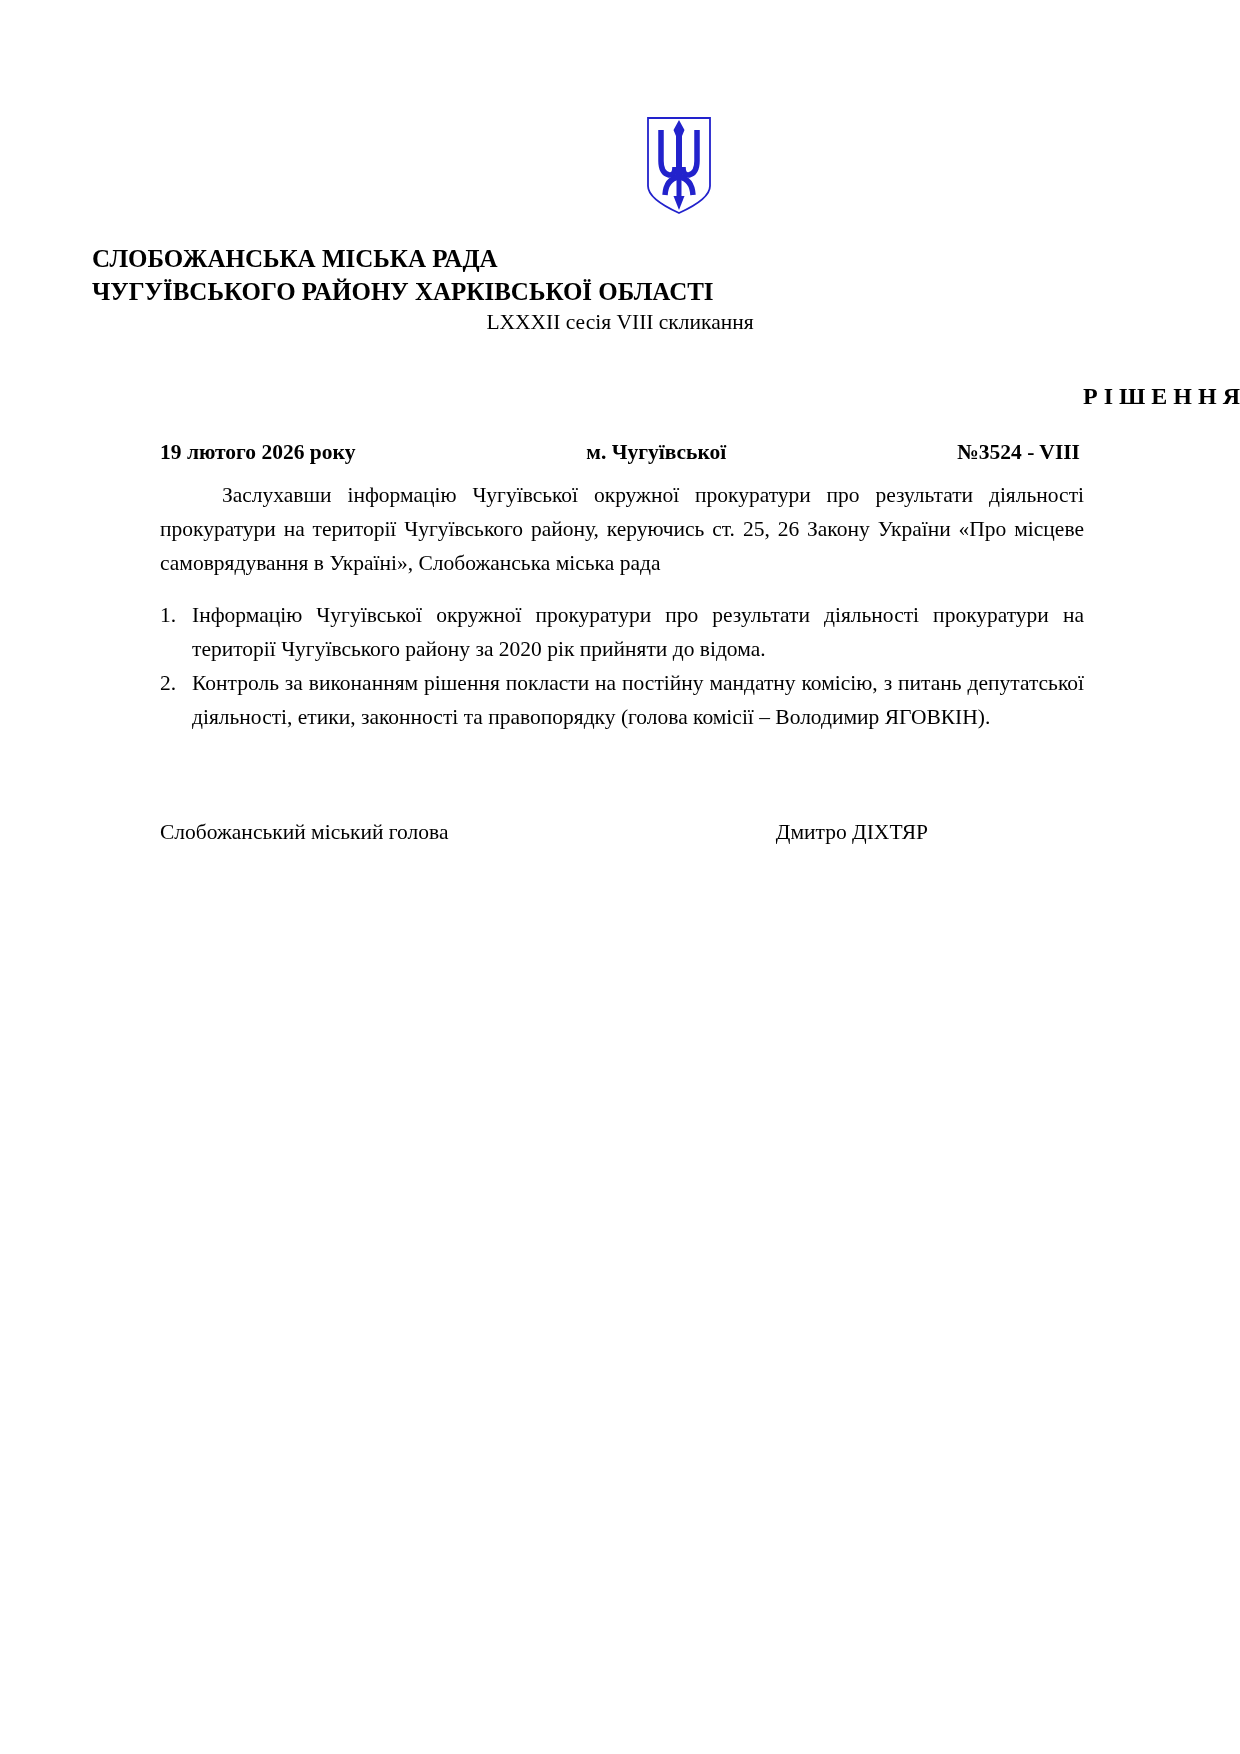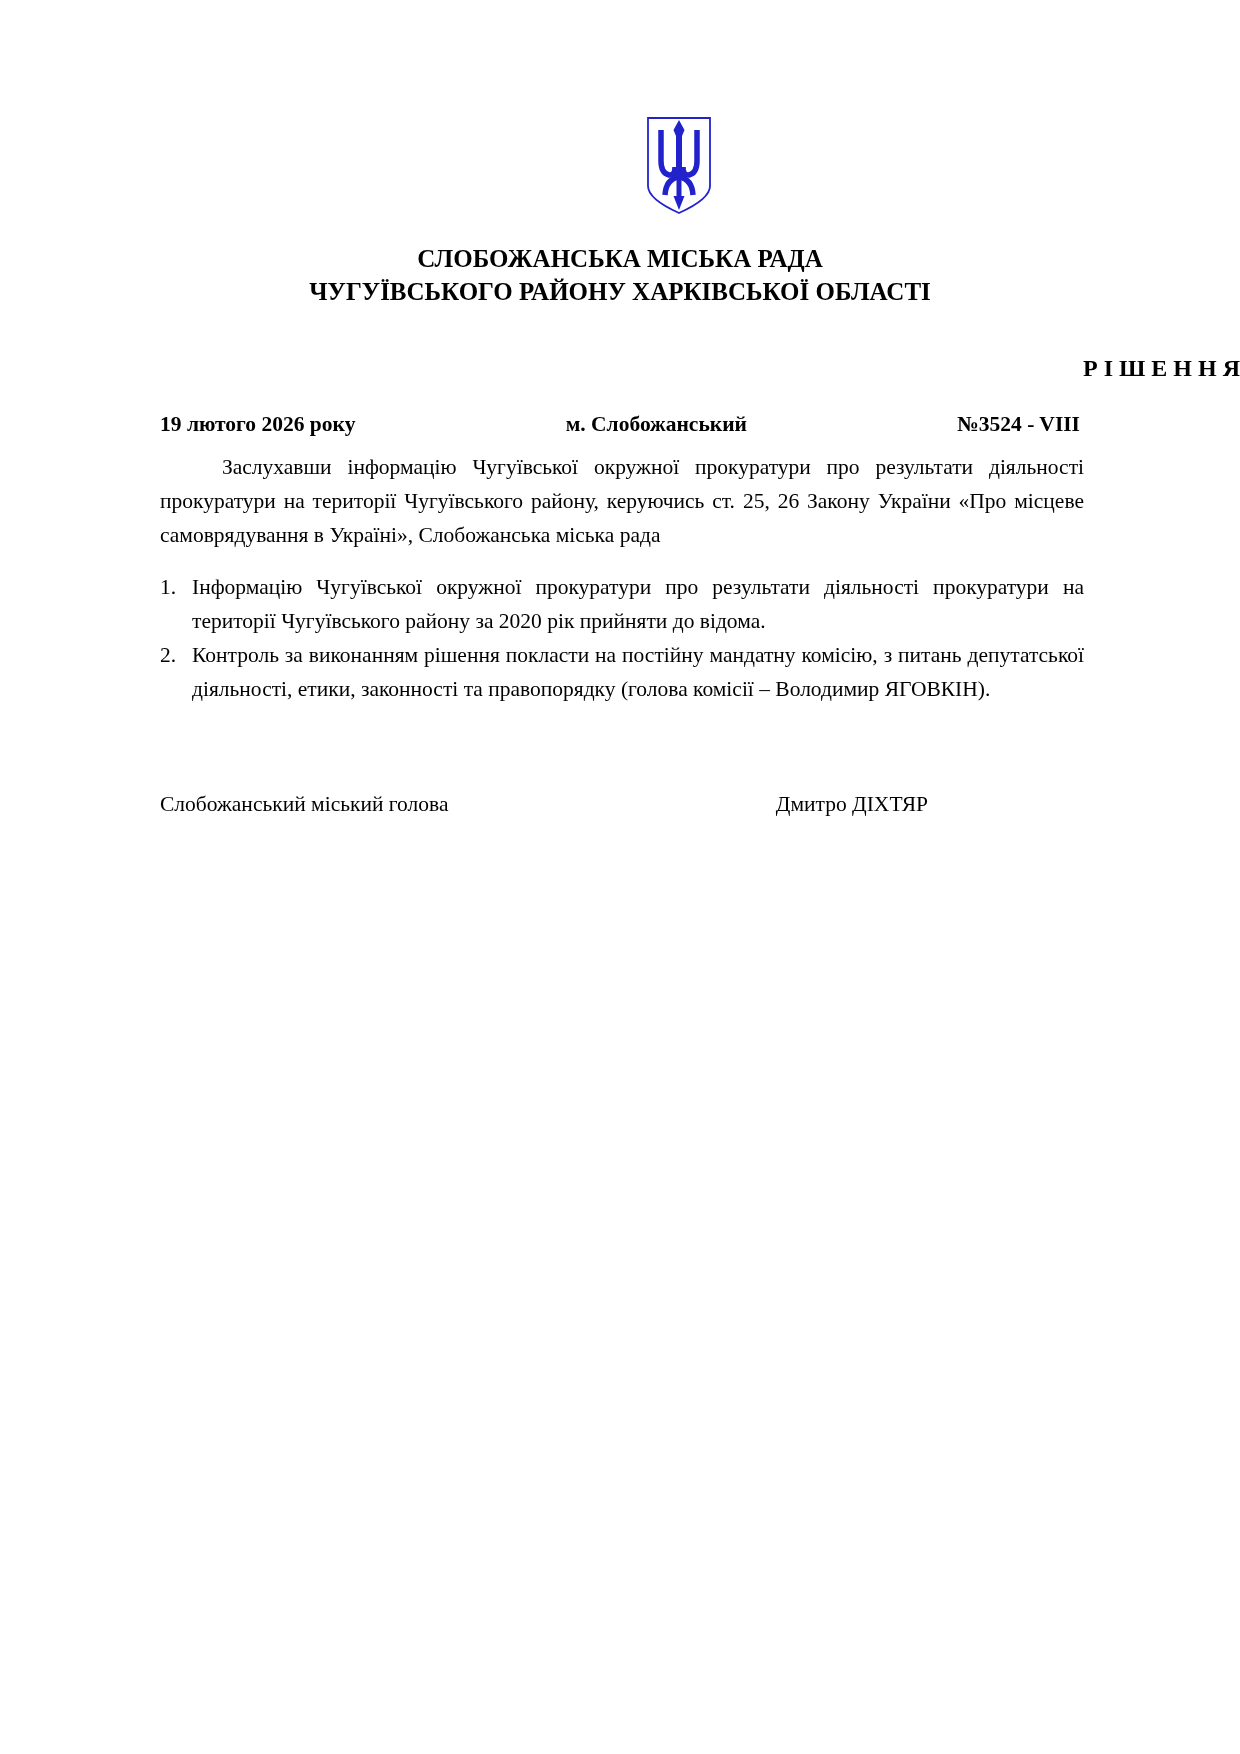--- a/index.html
+++ b/index.html
@@ -15,21 +15,20 @@
   }
   .emblem {
     display:block;
     width:66px; height:100px;
     margin:116px 0 0 646px;
   }
   .emblem .st { fill:none; stroke:currentColor; }
   .emblem .fl { fill:currentColor; stroke:none; }
   .org-block {
     margin-top:26px;
-    text-align:center;
     font-weight:bold;
     font-size:25px;
     line-height:33px;
     padding:0 92px;
   }
   .session-line {
     text-align:center;
     font-size:21.5px;
     line-height:28px;
   }
@@ -108,26 +107,27 @@
     <path class="st" stroke-width="5.5" d="M19 79 Q20 63 33 61 Q46 63 47 79"></path>
     <path class="st" stroke-width="5" d="M33 58 V82"></path>
     <path class="fl" d="M33 94 L27.5 80 H38.5 Z"></path>
   </svg>
 
   <div class="org-block">
     <div>СЛОБОЖАНСЬКА МІСЬКА РАДА</div>
     <div>ЧУГУЇВСЬКОГО РАЙОНУ ХАРКІВСЬКОЇ ОБЛАСТІ</div>
   </div>
 
+  <div class="session-line">LXXXII сесія VIII скликання</div>
 
   <div class="doc-type">Р І Ш Е Н Н Я</div>
 
   <div class="meta-row">
     <span class="meta-date">19 лютого 2026 року</span>
-    <span class="meta-place">м. Слобожанський</span>
+    <span class="meta-place">м. Чугуївської</span>
     <span class="meta-num">№3524 - VIII</span>
   </div>
 
 
   <div class="preamble">Заслухавши інформацію Чугуївської окружної прокуратури про результати діяльності прокуратури на території Чугуївського району, керуючись ст. 25, 26 Закону України «Про місцеве самоврядування в Україні», Слобожанська міська рада</div>
 
 
   <div class="resolutions">
     <div class="res-item">
       <span class="res-num">1.</span>

